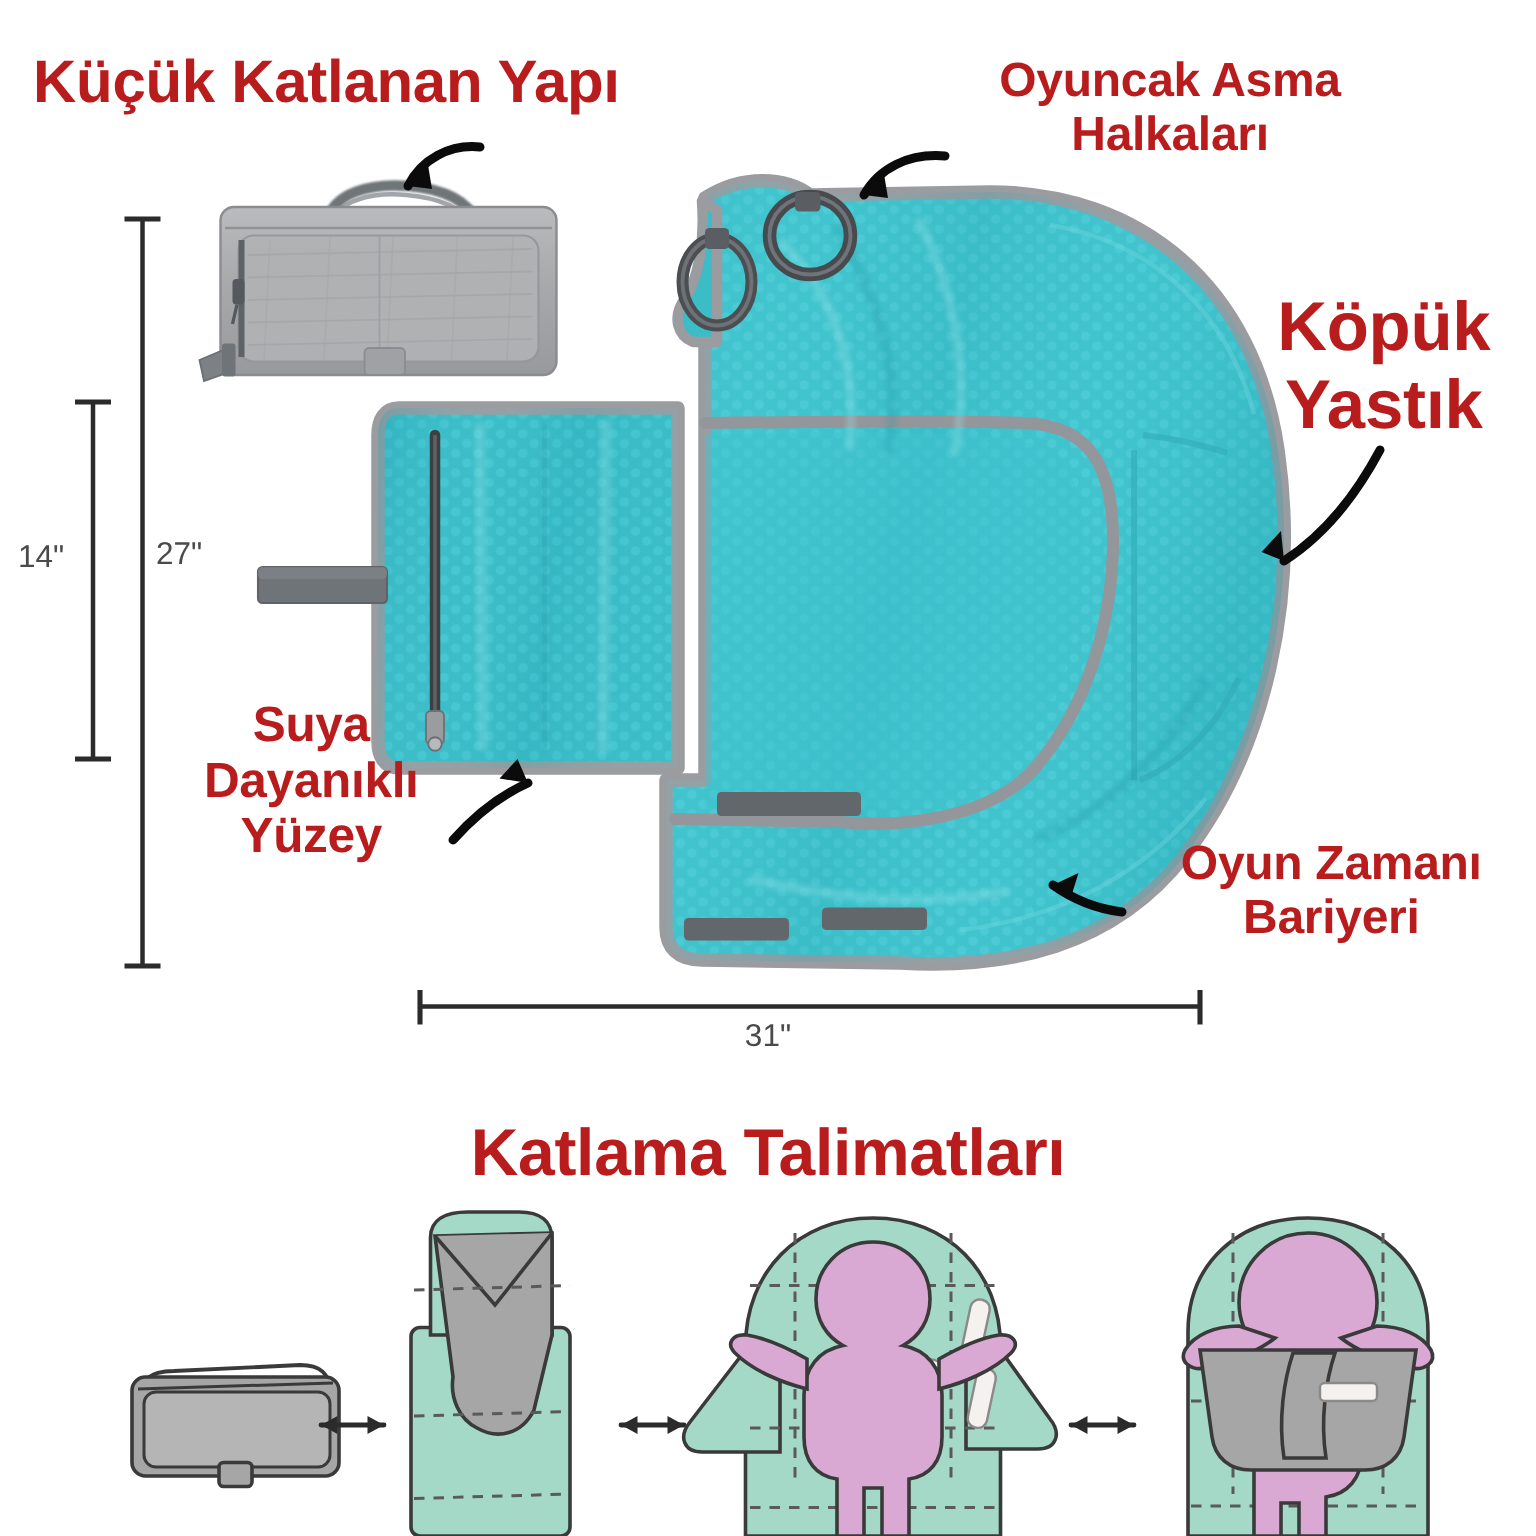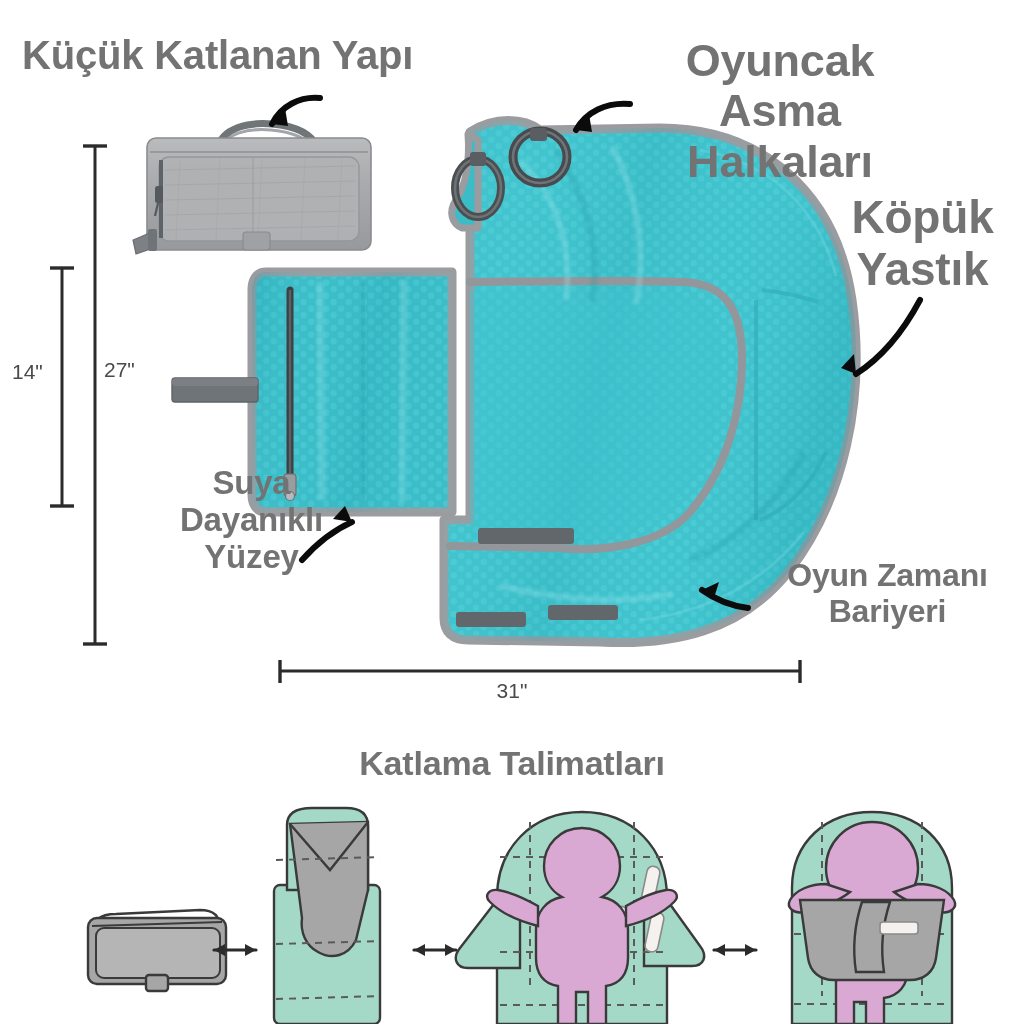--- a/index.html
+++ b/index.html
@@ -8,31 +8,31 @@
     background:#ffffff;
     font-family:"Liberation Sans","DejaVu Sans",sans-serif;
     overflow:hidden;
     position:relative;
   }
   #stage{position:absolute;inset:0;width:1024px;height:1024px;}
 
   .lbl{
     position:absolute;
     font-weight:bold;
-    color:#737373;
+    color:#b91c1c;
     line-height:1.12;
     letter-spacing:-0.2px;
     white-space:pre-line;
   }
   #title-main{left:22px;top:33px;font-size:40px;}
-  #lbl-rings{left:630px;top:36px;font-size:45px;text-align:center;width:300px;}
+  #lbl-rings{left:630px;top:36px;font-size:32px;text-align:center;width:300px;}
   #lbl-foam{left:830px;top:192px;font-size:46px;text-align:center;width:185px;}
-  #lbl-water{left:95px;top:465px;font-size:33px;text-align:center;width:225px;padding-left:44px;}
+  #lbl-water{left:95px;top:465px;font-size:33px;text-align:center;width:225px;}
   #lbl-barrier{left:745px;top:558px;font-size:32px;text-align:center;width:285px;}
-  #title-fold{left:0;top:744px;width:1024px;text-align:center;font-size:34px;}
+  #title-fold{left:0;top:744px;width:1024px;text-align:center;font-size:44px;}
 
   .dimtxt{
     position:absolute;color:#4a4a4a;font-size:21px;font-weight:normal;
   }
   #dim14-txt{left:12px;top:360px;}
   #dim27-txt{left:104px;top:358px;}
   #dim31-txt{left:0;top:679px;width:1024px;text-align:center;}
 
   svg{display:block;}
   .svgfull{position:absolute;left:0;top:0;width:1024px;height:1024px;pointer-events:none;}

